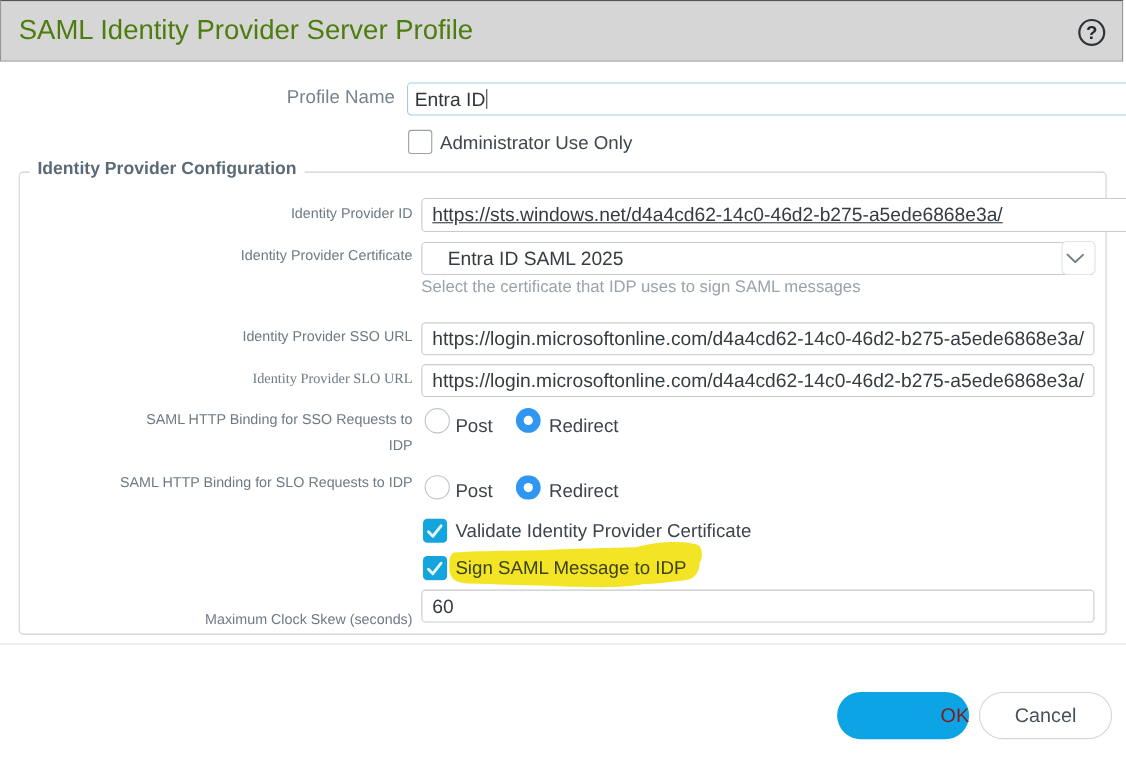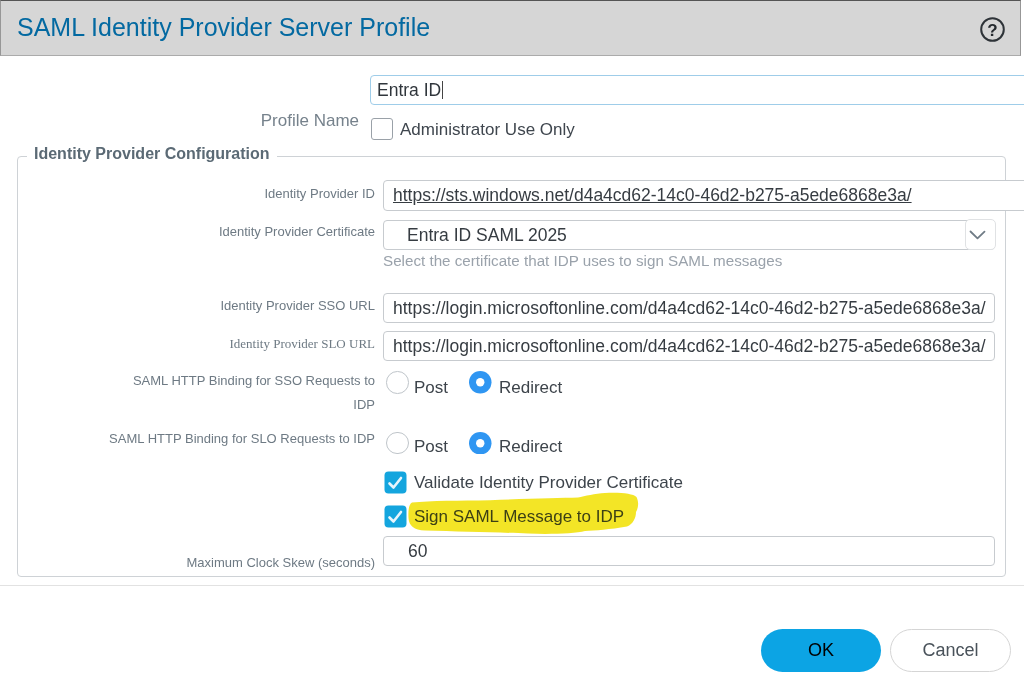--- a/index.html
+++ b/index.html
@@ -8,27 +8,27 @@
 .abs { position:absolute; }
 .lblA { font-size:17px; color:#76828c; text-align:right; white-space:nowrap; }
 .lblB { font-size:13px; color:#6e7a84; text-align:right; white-space:nowrap; }
 .inp { background:#fff; border:1px solid #c7cbcf; border-radius:4px; font-size:17.5px; color:#363c42; white-space:nowrap; overflow:hidden; }
 .ctext { font-size:17px; color:#3d444b; white-space:nowrap; }
 </style>
 </head>
 <body>
 
 <div class="abs" style="left:0; top:0; width:1021px; height:56px; background:#d6d6d6; border-top:1.5px solid #555555; border-left:1px solid #979797; border-right:1px solid #979797; border-bottom:1px solid #ababab;"></div>
-<div class="abs" style="left:17px; top:0; height:59px; line-height:55px; font-size:25px; color:#0369a1;">SAML Identity Provider Server Profile</div>
+<div class="abs" style="left:17px; top:0; height:59px; line-height:55px; font-size:25px; color:#4d7c0f;">SAML Identity Provider Server Profile</div>
 <svg class="abs" style="left:979px; top:16px;" width="27" height="27" viewBox="0 0 27 27">
   <circle cx="13.5" cy="13.5" r="11.3" fill="none" stroke="#2e3338" stroke-width="2"></circle>
   <text x="13.5" y="19.8" font-family="Liberation Sans, sans-serif" font-size="17" font-weight="bold" fill="#24292e" text-anchor="middle">?</text>
 </svg>
 
-<div class="abs lblA" style="left:0; top:78.5px; width:359px;margin-top:32px;">Profile Name</div>
+<div class="abs lblA" style="left:0; top:78.5px; width:359px;">Profile Name</div>
 <div class="abs" style="left:370px; top:74.5px; width:681px; height:30px; background:#fff; border:1px solid #9fcde9; border-radius:4px; font-size:17.5px; color:#30363c; line-height:28px; padding-left:6px;">Entra ID<span style="display:inline-block; width:1px; height:18px; background:#444; vertical-align:-3px; margin-left:1px;"></span></div>
 
 <div class="abs" style="left:371px; top:118px; width:22px; height:22px; border:1.5px solid #9aa1a8; border-radius:3px; background:#fff;"></div>
 <div class="abs" style="left:400px; top:120px; font-size:17px; color:#3f464e;">Administrator Use Only</div>
 
 <div class="abs" style="left:17px; top:156px; width:989px; height:421px; border:1px solid #ced2d6; border-radius:4px;"></div>
 <div class="abs" style="left:27px; top:144px; height:19px; line-height:19px; background:#fff; padding:0 7px; font-size:16px; font-weight:bold; color:#5b6a75;">Identity Provider Configuration</div>
 
 <div class="abs lblB" style="left:0; top:186px; width:375px;">Identity Provider ID</div>
 <div class="abs inp" style="left:383px; top:180px; width:704px; height:31px; line-height:29px; padding-left:9px;text-decoration:underline;">https://sts.windows.net/d4a4cd62-14c0-46d2-b275-a5ede6868e3a/</div>
@@ -74,18 +74,18 @@
 <svg class="abs" style="left:400px; top:488px;" width="250" height="55" viewBox="0 0 250 55">
   <path d="M12 14.5 C30 12.5, 60 12.8, 90 12.2 C130 10.5, 160 10, 178 9.5 C185 8, 195 5.5, 205 5 C220 4.2, 233 5.5, 236.5 9 C239 14, 238.5 20, 236 24 C236 30, 233 36, 227 38.5 C210 41.5, 195 42.5, 185 43 C175 45.5, 150 46.5, 128 45.5 C100 44.5, 60 43.5, 25 42.5 C14 42, 9 38, 8.5 30 C8 22, 9 16, 12 14.5 Z" fill="#f2e20e" fill-opacity="0.9"></path>
 </svg>
 <svg class="abs" style="left:384px; top:505px;" width="23" height="23" viewBox="0 0 23 23">
   <rect x="0.5" y="0.5" width="22" height="22" rx="4" fill="#14a5de"></rect>
   <polyline points="5.5,12.5 9.5,16.5 17,7" fill="none" stroke="#e8f5fc" stroke-width="2.6" stroke-linecap="round" stroke-linejoin="round"></polyline>
 </svg>
 <div class="abs ctext" style="left:414px; top:507px; color:#3c4015;">Sign SAML Message to IDP</div>
 
 <div class="abs lblB" style="left:0; top:555px; width:375px;">Maximum Clock Skew (seconds)</div>
-<div class="abs inp" style="left:383px; top:536px; width:612px; height:30px; line-height:28px; padding-left:24px;">60</div>
+<div class="abs inp" style="left:383px; top:536px; width:612px; height:30px; line-height:28px; padding-left:9px;">60</div>
 
 <div class="abs" style="left:0; top:585px; width:1024px; height:1px; background:#e2e2e2;"></div>
 
-<div class="abs" style="left:761px; top:629px; width:120px; height:43px; background:#0ca4e4; border-radius:21.5px; text-align:center; line-height:43px; font-size:18px; color:#000000;">OK</div>
+<div class="abs" style="left:761px; top:629px; width:120px; height:43px; background:#0ca4e4; border-radius:21.5px; text-align:right; line-height:43px; font-size:18px; color:#7f1d1d;">OK</div>
 <div class="abs" style="left:890px; top:629px; width:121px; height:43px; background:#fff; border:1px solid #d5d5d5; border-radius:21.5px; text-align:center; line-height:41px; font-size:18px; color:#49525a;">Cancel</div>
 
 </body></html>

